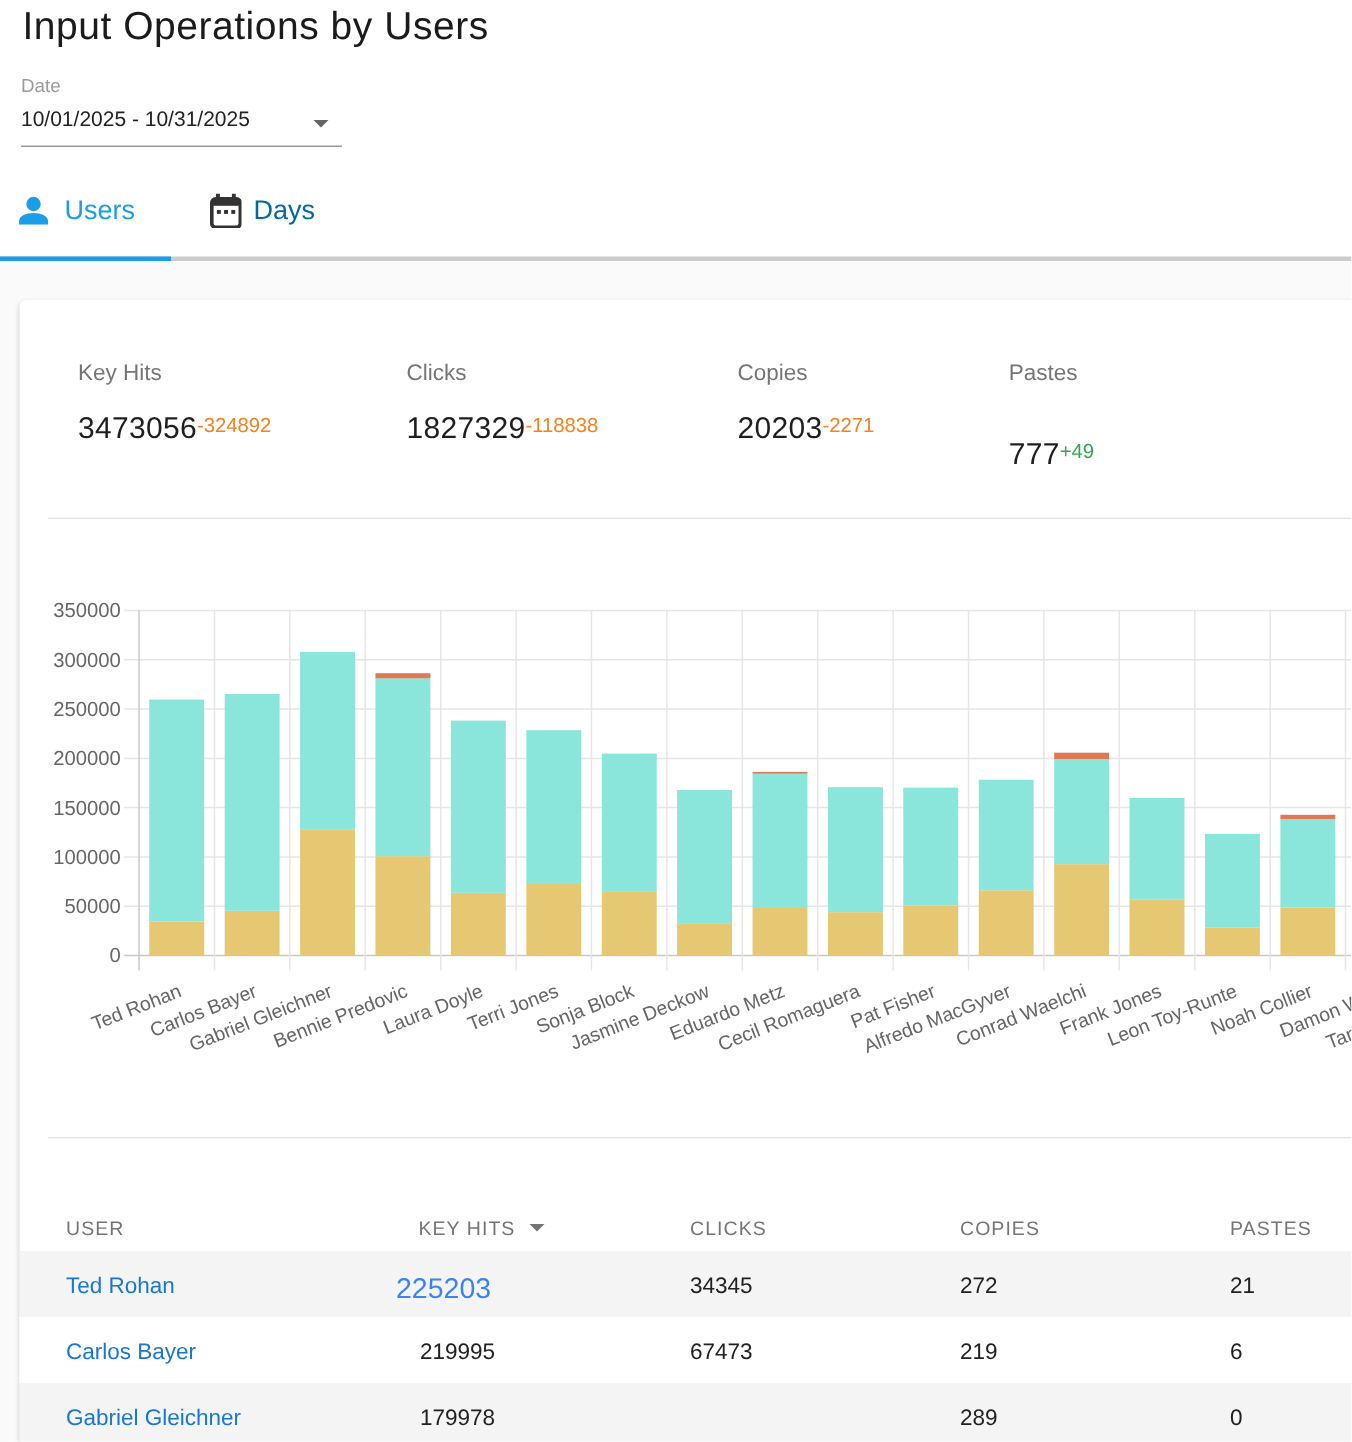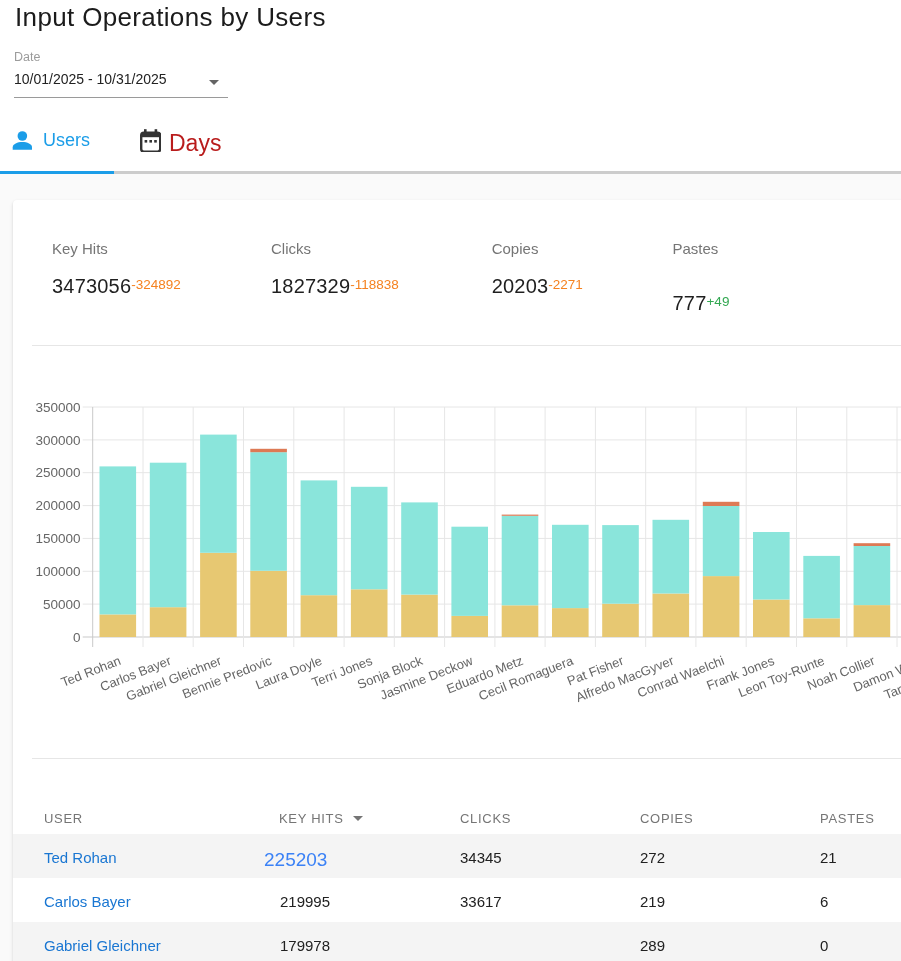--- a/index.html
+++ b/index.html
@@ -19,21 +19,21 @@
 <div style="position:absolute;left:43px;top:130px;font-size:18px;font-weight:500;color:#1b9de8">Users</div>
 <svg style="position:absolute;left:140px;top:128px" width="21" height="24" viewBox="0 0 21 24">
 <rect x="4" y="1.2" width="2.6" height="4.5" fill="#333"></rect>
     <rect x="14.6" y="1.2" width="2.6" height="4.5" fill="#333"></rect>
 <rect x="1.2" y="4.6" width="19" height="19" rx="2.6" fill="none" stroke="#333" stroke-width="2.4"></rect>
 <rect x="2" y="4.8" width="17.4" height="4.4" fill="#333"></rect>
 <rect x="4.6" y="12" width="2.6" height="2.6" fill="#333"></rect>
     <rect x="9.4" y="12" width="2.6" height="2.6" fill="#333"></rect>
     <rect x="14.2" y="12" width="2.6" height="2.6" fill="#333"></rect>
 </svg>
-<div style="position:absolute;left:169px;top:130px;font-size:23px;font-weight:500;color:#b91c1c">Days</div>
+<div style="position:absolute;left:169px;top:130px;font-size:18px;font-weight:500;color:#0369a1">Days</div>
 <div style="position:absolute;left:0;top:171px;width:901px;height:3px;background:#cccccc"></div>
 <div style="position:absolute;left:0;top:170.5px;width:114px;height:3.5px;background:#1b9de8"></div>
 
 <div style="position:absolute;left:13px;top:200px;width:900px;height:900px;background:#fff;border-radius:4px;box-shadow:0 2px 4px rgba(0,0,0,.10),0 1px 2px rgba(0,0,0,.10)"></div>
 <div style="position:absolute;left:52px;top:240px">
 <div style="font-size:15px;color:#757575">Key Hits</div>
 <div style="margin-top:17.6px;font-size:20px;font-weight:500;color:#1f1f1f;letter-spacing:0.2px">3473056<span style="font-size:13.5px;font-weight:400;color:#f58220;vertical-align:4px;letter-spacing:0">-324892</span></div>
 </div>
 <div style="position:absolute;left:271px;top:240px">
 <div style="font-size:15px;color:#757575">Clicks</div>
@@ -148,20 +148,20 @@
 </div>
 <div style="position:absolute;left:13px;top:834px;width:888px;height:44px;background:#f4f4f4"></div>
 <a style="position:absolute;left:44px;top:849px;font-size:15px;color:#1976d2;text-decoration:none">Ted Rohan</a>
 <span style="position:absolute;left:264px;top:849px;font-size:19px;color:#3b82f6">225203</span>
 <span style="position:absolute;left:460px;top:849px;font-size:15px;color:#212121">34345</span>
 <span style="position:absolute;left:640px;top:849px;font-size:15px;color:#212121">272</span>
 <span style="position:absolute;left:820px;top:849px;font-size:15px;color:#212121">21</span>
 <div style="position:absolute;left:13px;top:878px;width:888px;height:44px;background:#ffffff"></div>
 <a style="position:absolute;left:44px;top:893px;font-size:15px;color:#1976d2;text-decoration:none">Carlos Bayer</a>
 <span style="position:absolute;left:280px;top:893px;font-size:15px;color:#212121">219995</span>
-<span style="position:absolute;left:460px;top:893px;font-size:15px;color:#212121">33617</span>
+<span style="position:absolute;left:460px;top:893px;font-size:15px;color:#212121">67473</span>
 <span style="position:absolute;left:640px;top:893px;font-size:15px;color:#212121">219</span>
 <span style="position:absolute;left:820px;top:893px;font-size:15px;color:#212121">6</span>
 <div style="position:absolute;left:13px;top:922px;width:888px;height:44px;background:#f4f4f4"></div>
 <a style="position:absolute;left:44px;top:937px;font-size:15px;color:#1976d2;text-decoration:none">Gabriel Gleichner</a>
 <span style="position:absolute;left:280px;top:937px;font-size:15px;color:#212121">179978</span>
 <span style="position:absolute;left:460px;top:992px;font-size:19px;color:#212121">128083</span>
 <span style="position:absolute;left:640px;top:937px;font-size:15px;color:#212121">289</span>
 <span style="position:absolute;left:820px;top:937px;font-size:15px;color:#212121">0</span>
 </body></html>

